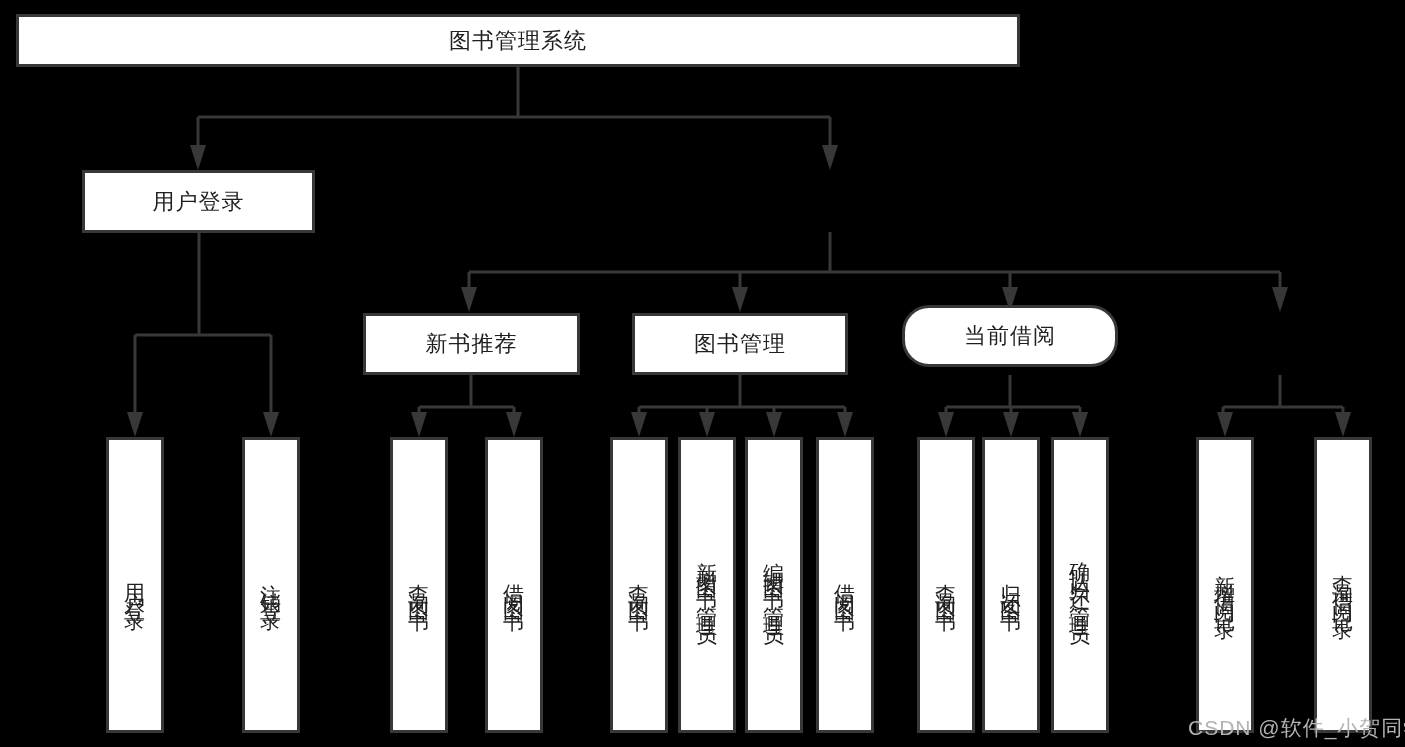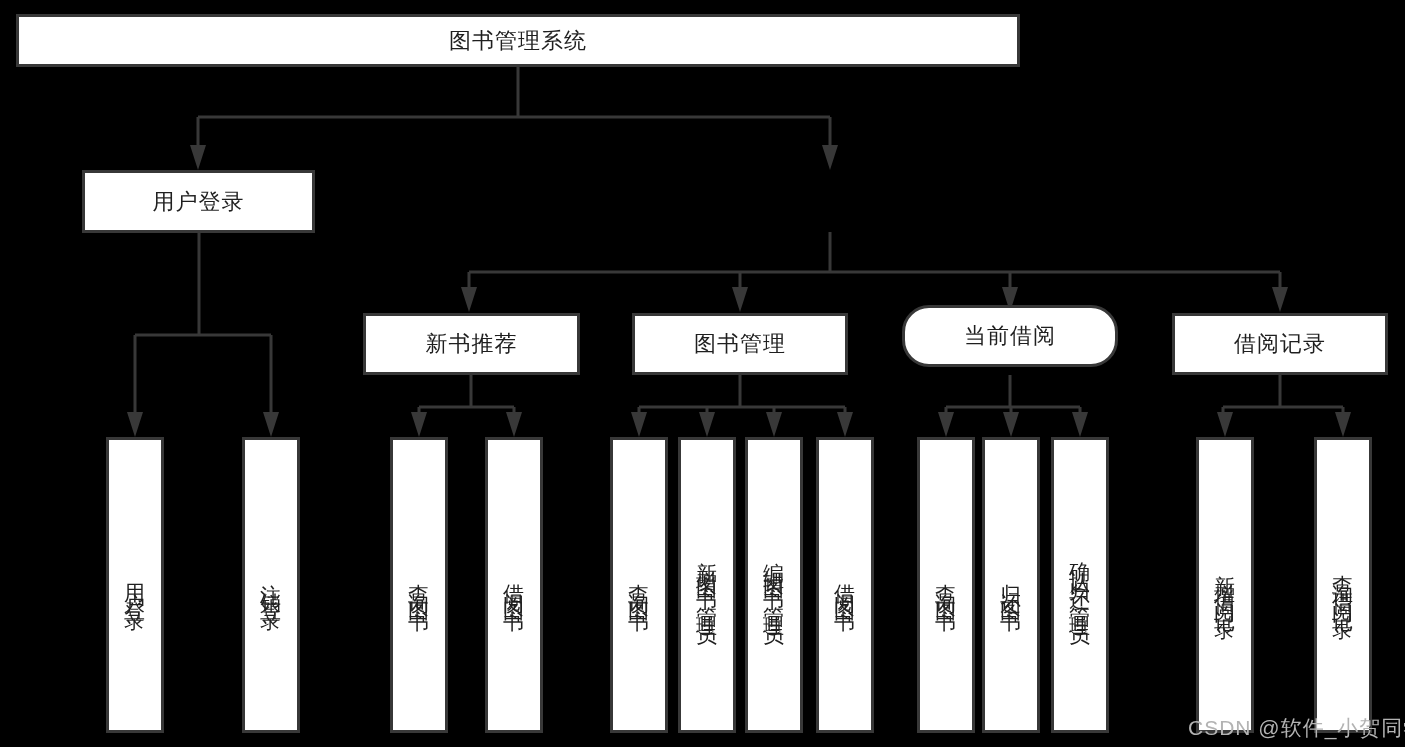--- a/index.html
+++ b/index.html
@@ -81,23 +81,20 @@
 
   <div class="node n-new-books">
     <span>新书推荐</span>
   </div>
   <div class="node n-book-borrow">
     <span>图书管理</span>
   </div>
   <div class="node n-current-borrow">
     <span>当前借阅</span>
   </div>
-  <div class="node n-borrow-records">
-    <span>借阅记录</span>
-  </div>
 
   <div class="node leaf l1">
     <span>用户登录</span>
   </div>
   <div class="node leaf l2">
     <span>注销登录</span>
   </div>
   <div class="node leaf l3">
     <span>查询图书</span>
   </div>

